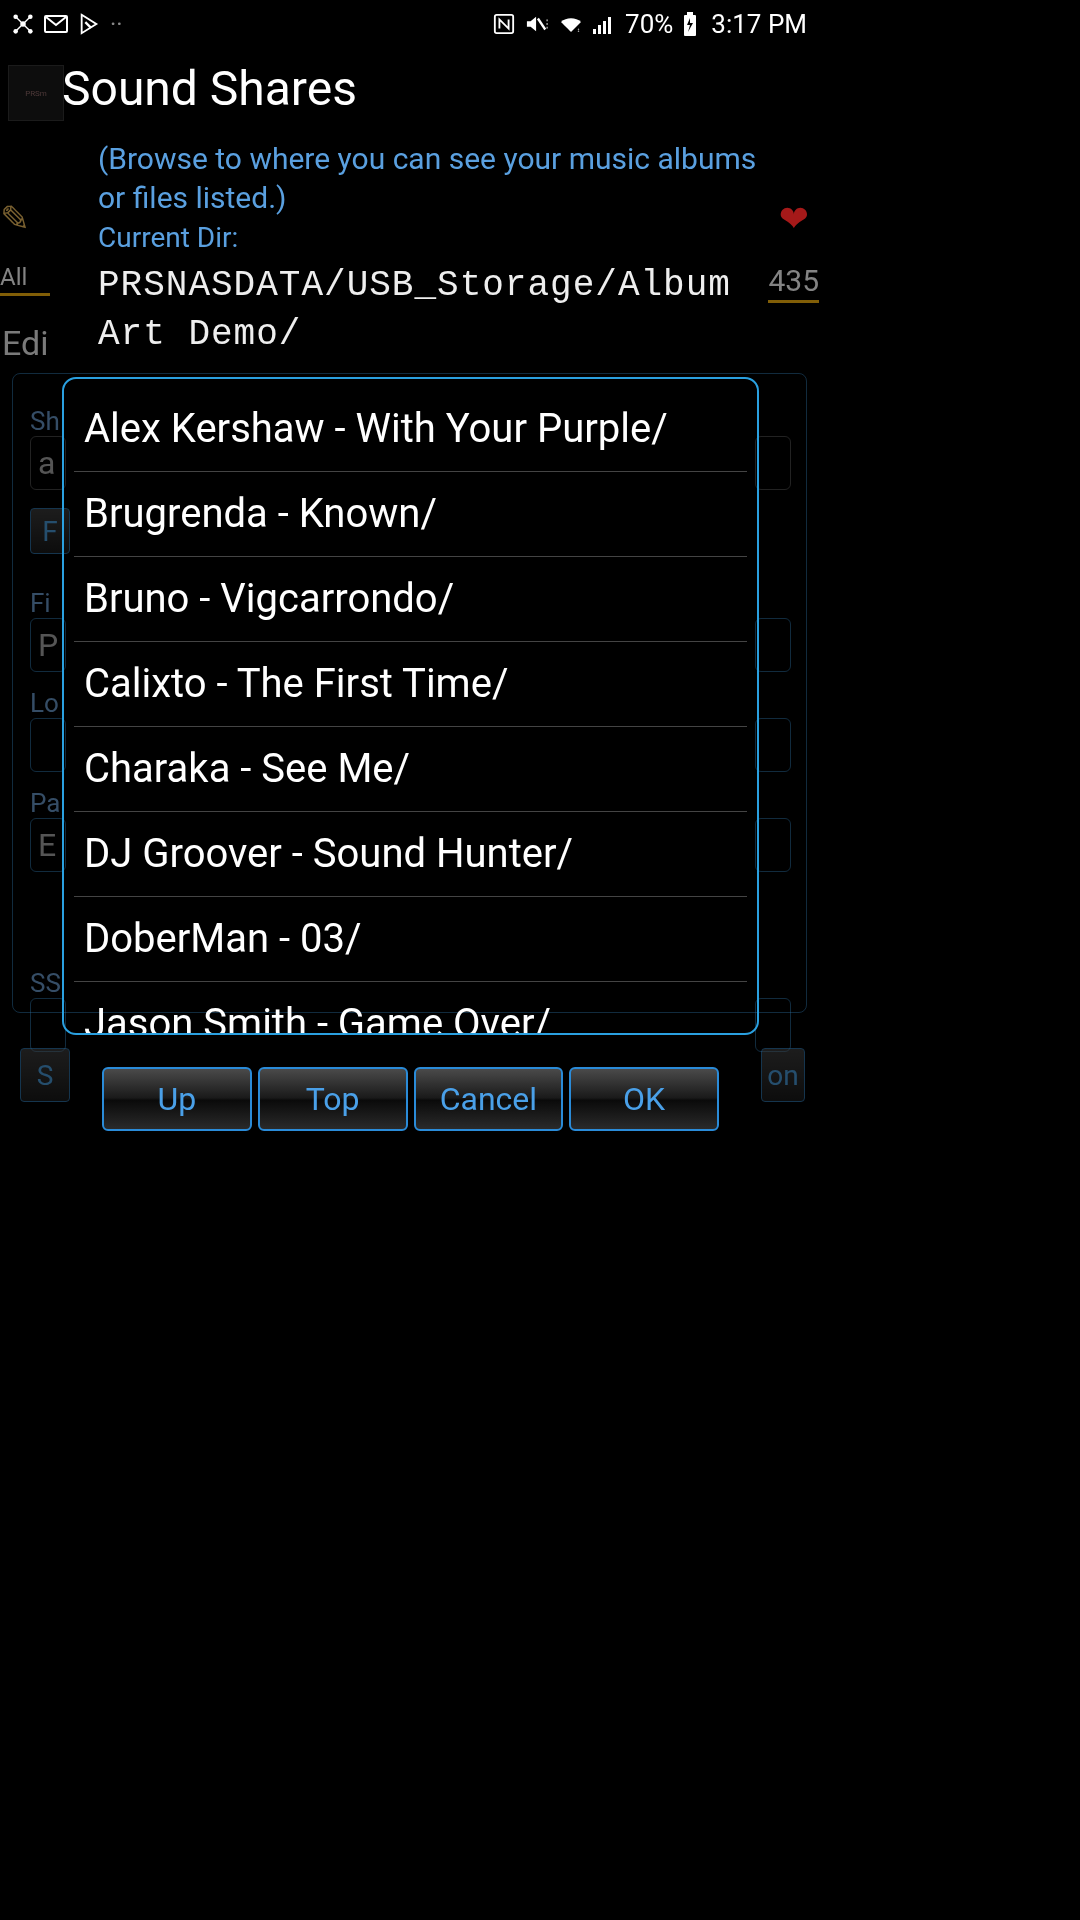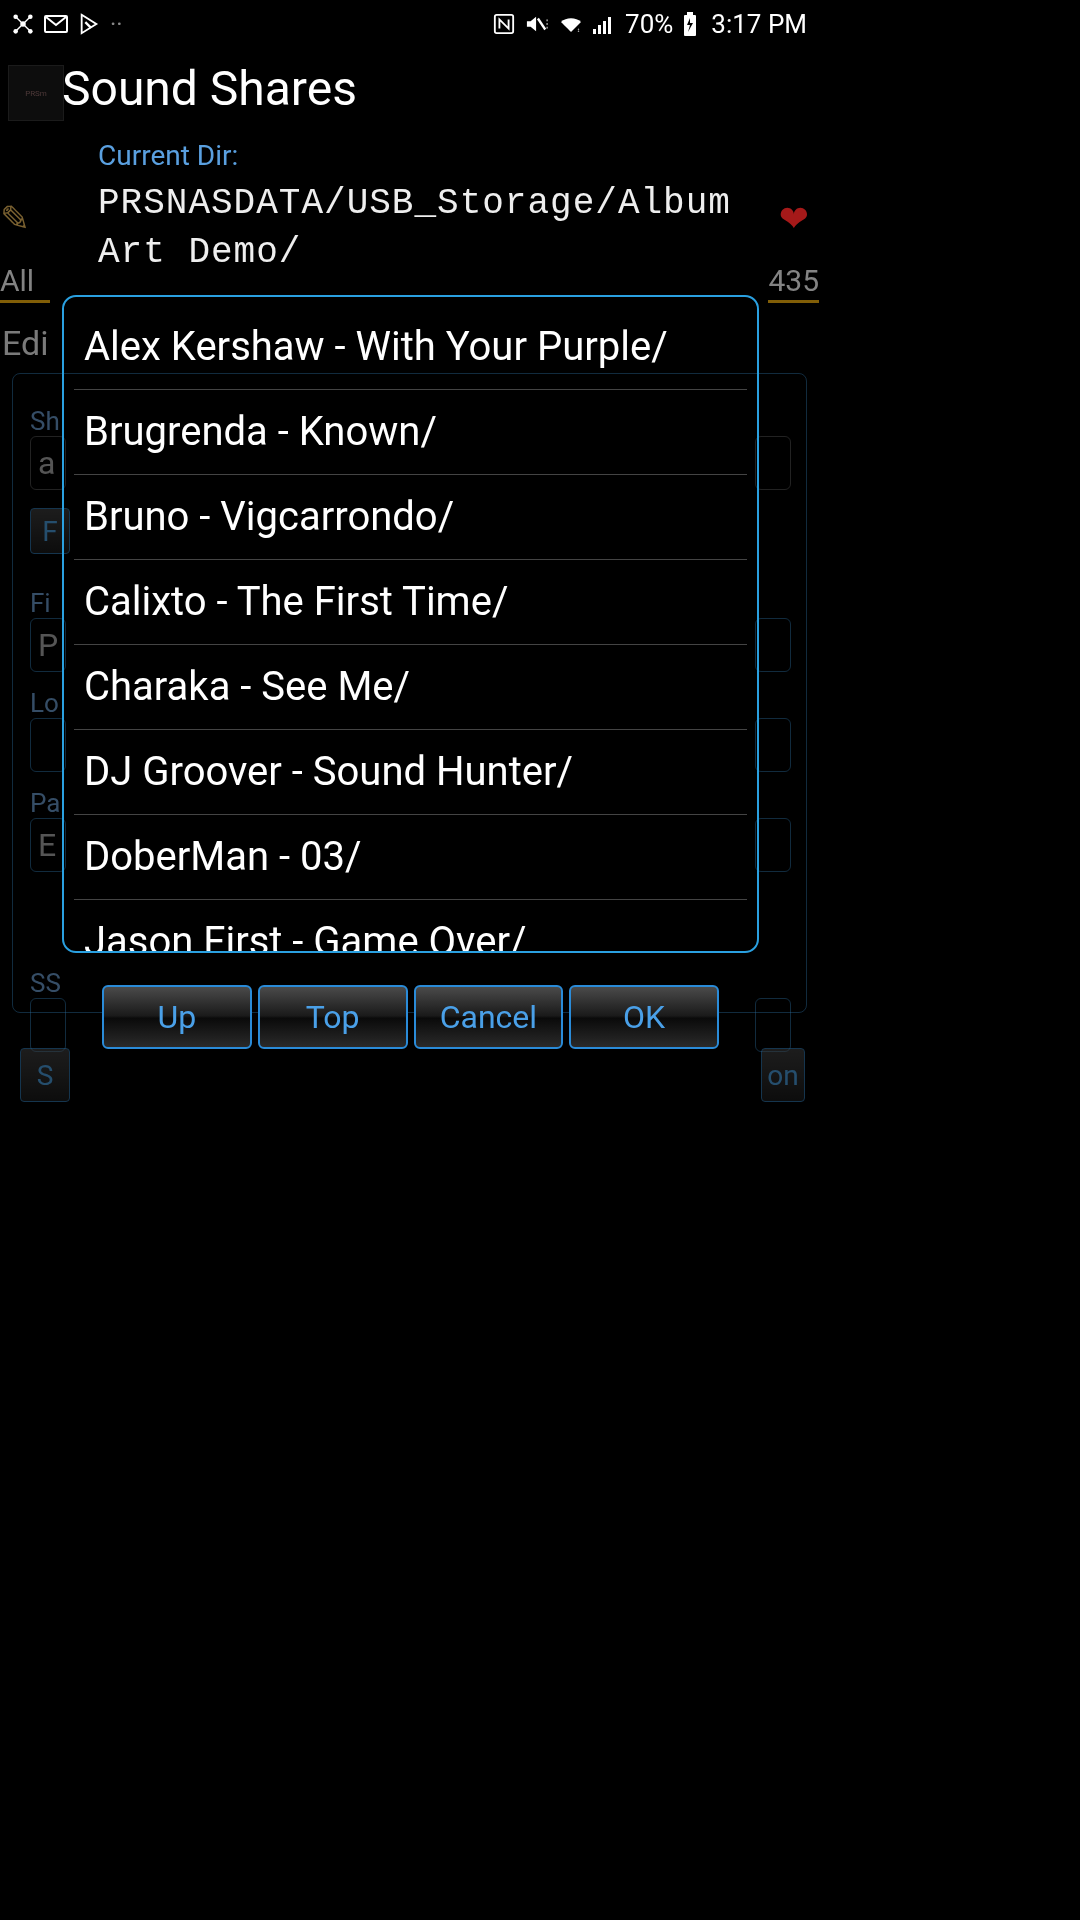--- a/index.html
+++ b/index.html
@@ -89,21 +89,21 @@
       top: 150px;
       font-size: 36px;
       color: #d02020;
       opacity: 0.8;
     }
     .bg-text-all {
       position: absolute;
       left: 0;
       top: 215px;
       color: #bbb;
-      font-size: 30px;
+      font-size: 24px;
       opacity: 0.7;
       padding: 0 0 2px 0;
       border-bottom: 3px solid #b8860b;
       width: 50px;
     }
     .bg-text-count {
       position: absolute;
       right: 0;
       top: 215px;
       color: #bbb;
@@ -346,32 +346,33 @@
   <div class="bg-btn" style="left:20px; top:1000px; width:50px; height:54px;">
       <span>S</span>
     </div>
   <div class="bg-btn" style="right:14px; top:1000px; width:44px; height:54px;">
       <span>on</span>
     </div>
 </div>
 
 <div class="modal">
   <div class="modal-title">Sound Shares</div>
+  <div class="modal-hint">(Browse to where you can see your music albums or files listed.)</div>
   <div class="modal-current-label">Current Dir:</div>
   <div class="modal-path">PRSNASDATA/USB_Storage/Album Art Demo/</div>
 
   <div class="file-list">
     <div class="file-item">Alex Kershaw - With Your Purple/</div>
     <div class="file-item">Brugrenda - Known/</div>
     <div class="file-item">Bruno - Vigcarrondo/</div>
     <div class="file-item">Calixto - The First Time/</div>
     <div class="file-item">Charaka - See Me/</div>
     <div class="file-item">DJ Groover - Sound Hunter/</div>
     <div class="file-item">DoberMan - 03/</div>
-    <div class="file-item">Jason First - Game Over/</div>
+    <div class="file-item">Jason Smith - Game Over/</div>
   </div>
 
   <div class="button-row">
     <div class="dlg-btn">Up</div>
     <div class="dlg-btn">Top</div>
     <div class="dlg-btn">Cancel</div>
     <div class="dlg-btn">OK</div>
   </div>
 </div>
 

